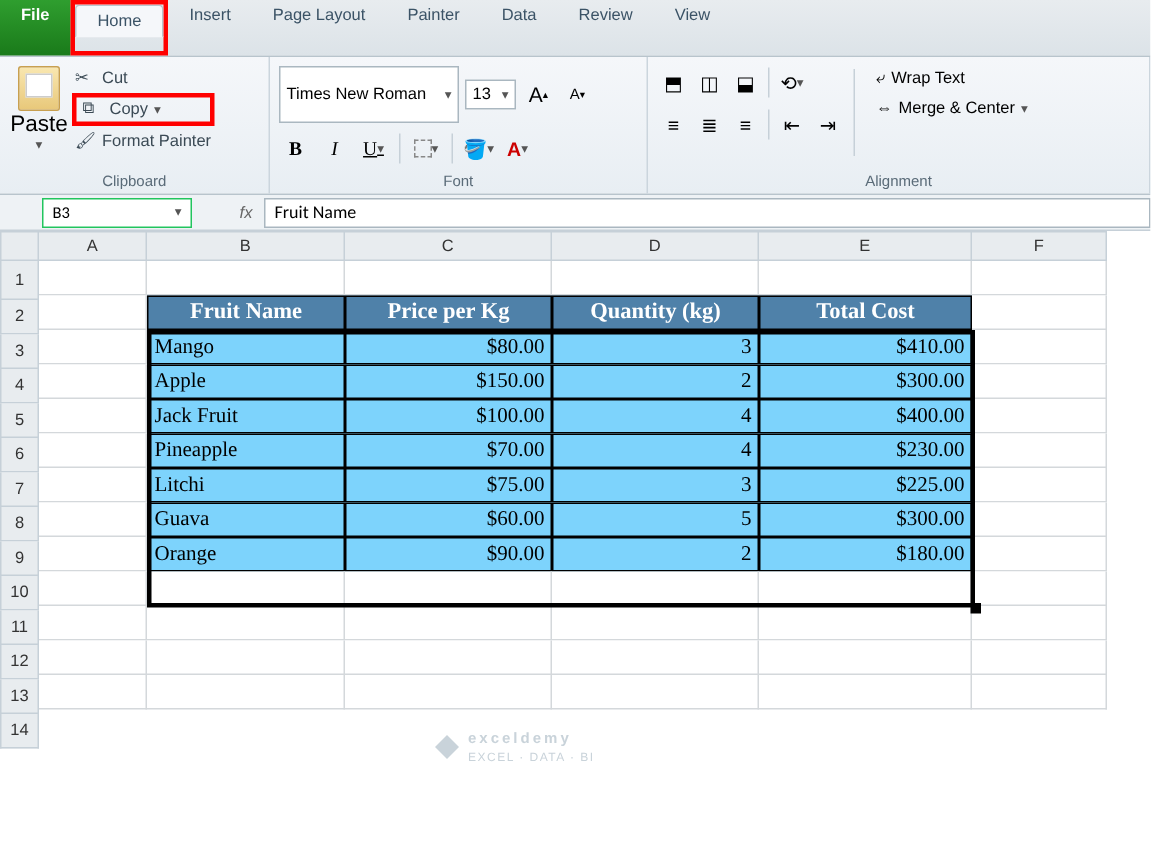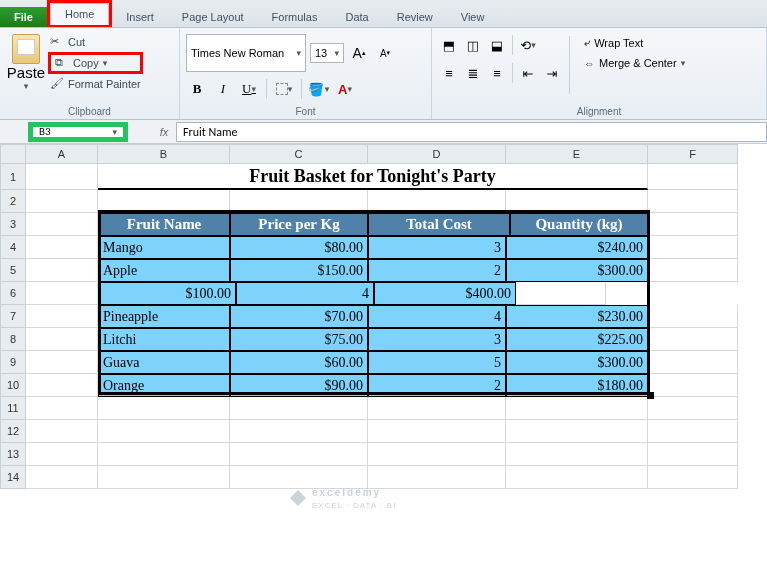--- a/index.html
+++ b/index.html
@@ -1,19 +1,19 @@
 <!DOCTYPE html>
 <html><head>
 <meta charset="utf-8">
 <style>
 * { box-sizing: border-box; margin: 0; padding: 0; }
 body { font-family: "Segoe UI", Tahoma, sans-serif; font-size: 11px; background: #fff; width: 767px; height: 566px; overflow: hidden; position: relative; }
 
 
-.tabs { display: flex; align-items: flex-end; height: 28px; background: linear-gradient(#e8ecef,#dce3e8); border-bottom: 1px solid #b8c4cc; }
+.tabs { display: flex; height: 38px; background: linear-gradient(#e8ecef,#dce3e8); border-bottom: 1px solid #b8c4cc; }
 .tab { padding: 4px 14px; color: #3b5366; cursor: pointer; font-size: 11px; }
 .tab.file { background: linear-gradient(#2f9e2f,#1a7a1a); color: #fff; font-weight: bold; border-radius: 0; }
 .tab.active { background: #f5f7fa; border: 1px solid #b8c4cc; border-bottom: 1px solid #f5f7fa; border-radius: 3px 3px 0 0; margin-bottom: -1px; }
 .redbox { border: 3px solid #ff0000; }
 .tab-home-wrap { position: relative; }
 
 
 .ribbon { display: flex; background: linear-gradient(#f5f7fa,#e8eef3); border-bottom: 1px solid #b8c4cc; height: 92px; }
 .group { border-right: 1px solid #cbd5dd; padding: 2px 6px 1px 6px; display: flex; flex-direction: column; }
 .group-body { flex: 1; display: flex; align-items: flex-start; }
@@ -34,21 +34,21 @@
 .btn.italic { font-style: italic; font-family: "Times New Roman"; }
 .btn.underline { text-decoration: underline; font-family: "Times New Roman"; }
 .sep { width:1px; background:#c6d0d8; height:20px; margin:0 2px; }
 .align-col { display:flex; flex-direction:column; gap:6px; padding:4px 0; }
 .align-row { display:flex; gap:2px; align-items:center; }
 .wrap-col { display:flex; flex-direction:column; gap:4px; padding:4px 6px; align-items:flex-start; }
 .wrap-item { display:flex; align-items:center; gap:4px; font-size:11px; cursor:pointer; padding:2px; }
 
 
 .name-fx { display:flex; align-items:center; height:24px; border-bottom:1px solid #c6d0d8; background:#eef2f5; }
-.name-box { width:100px; background:#fff; border:5px solid #22c55e; height:20px; margin:0 4px 0 28px; padding:0 6px; display:flex; align-items:center; justify-content:space-between; font-family: Calibri,sans-serif; }
+.name-box { width:100px; background:#fff; border:1px solid #22c55e; height:20px; margin:0 4px 0 28px; padding:0 6px; display:flex; align-items:center; justify-content:space-between; font-family: Calibri,sans-serif; }
 .fx { width:24px; text-align:center; font-style:italic; color:#666; }
 .formula-input { flex:1; background:#fff; border:1px solid #aab7c0; height:20px; padding:0 6px; font-size:12px; font-family: Calibri,sans-serif; display:flex; align-items:center; }
 .corner-btn { width:20px; }
 
 
 .sheet { display:flex; position:relative; }
 .rowhdrs { display:flex; flex-direction:column; }
 .corner { width:26px; height:20px; background:#e8ecef; border:1px solid #c6d0d8; }
 .rowhdr { width:26px; height:23px; background:#e8ecef; border:1px solid #c6d0d8; border-top:none; text-align:center; font-size:11px; color:#333; display:flex; align-items:center; justify-content:center; }
 .cols { flex:1; }
@@ -75,21 +75,21 @@
 </head>
 <body>
 
 <div class="tabs">
   <div class="tab file">File</div>
   <span class="redbox tab-home-wrap">
     <div class="tab active">Home</div>
   </span>
   <div class="tab">Insert</div>
   <div class="tab">Page Layout</div>
-  <div class="tab">Formulas</div>
+  <div class="tab">Painter</div>
   <div class="tab">Data</div>
   <div class="tab">Review</div>
   <div class="tab">View</div>
 </div>
 
 <div class="ribbon">
 
   <div class="group" style="width:180px;">
     <div class="group-body">
       <div class="paste-col">
@@ -252,59 +252,55 @@
   <div class="cols">
     <div class="colhdrs">
       <div class="colhdr cA">A</div>
       <div class="colhdr cB">B</div>
       <div class="colhdr cC">C</div>
       <div class="colhdr cD">D</div>
       <div class="colhdr cE">E</div>
       <div class="colhdr cF">F</div>
     </div>
     <div class="gridrows">
-      <div class="gridrow r1">
-          <div class="cell cA"></div>
-          <div class="cell title-cell" style="width:550px;">Fruit Basket for Tonight's Party</div>
-          <div class="cell cF"></div>
-        </div>
       <div class="gridrow">
           <div class="cell cA"></div>
           <div class="cell cB"></div>
           <div class="cell cC"></div>
           <div class="cell cD"></div>
           <div class="cell cE"></div>
           <div class="cell cF"></div>
         </div>
       <div class="gridrow">
           <div class="cell cA"></div>
           <div class="cell cB hdrcell">Fruit Name</div>
           <div class="cell cC hdrcell">Price per Kg</div>
+          <div class="cell cD hdrcell">Quantity (kg)</div>
           <div class="cell cE hdrcell">Total Cost</div>
-          <div class="cell cD hdrcell">Quantity (kg)</div>
           <div class="cell cF"></div>
         </div>
       <div class="gridrow">
           <div class="cell cA"></div>
           <div class="cell cB datacell">Mango</div>
           <div class="cell cC datacell num">$80.00</div>
           <div class="cell cD datacell num">3</div>
-          <div class="cell cE datacell num">$240.00</div>
+          <div class="cell cE datacell num">$410.00</div>
           <div class="cell cF"></div>
         </div>
       <div class="gridrow">
           <div class="cell cA"></div>
           <div class="cell cB datacell">Apple</div>
           <div class="cell cC datacell num">$150.00</div>
           <div class="cell cD datacell num">2</div>
           <div class="cell cE datacell num">$300.00</div>
           <div class="cell cF"></div>
         </div>
       <div class="gridrow">
           <div class="cell cA"></div>
+          <div class="cell cB datacell">Jack Fruit</div>
           <div class="cell cC datacell num">$100.00</div>
           <div class="cell cD datacell num">4</div>
           <div class="cell cE datacell num">$400.00</div>
           <div class="cell cF"></div>
         </div>
       <div class="gridrow">
           <div class="cell cA"></div>
           <div class="cell cB datacell">Pineapple</div>
           <div class="cell cC datacell num">$70.00</div>
           <div class="cell cD datacell num">4</div>

